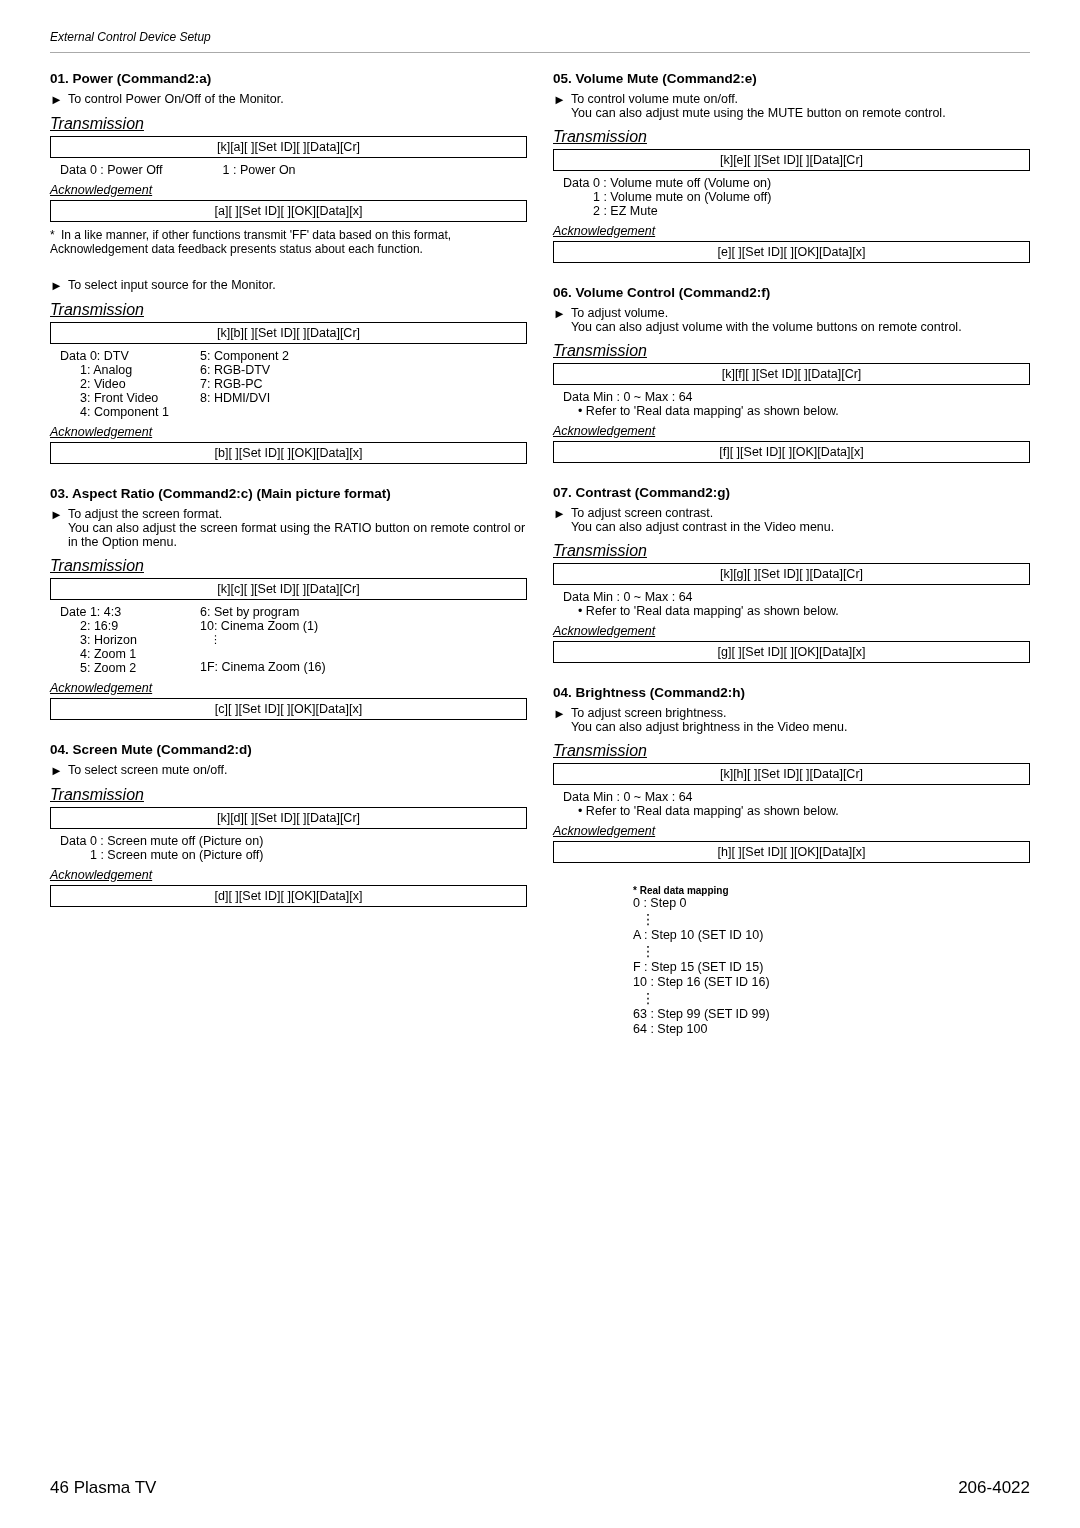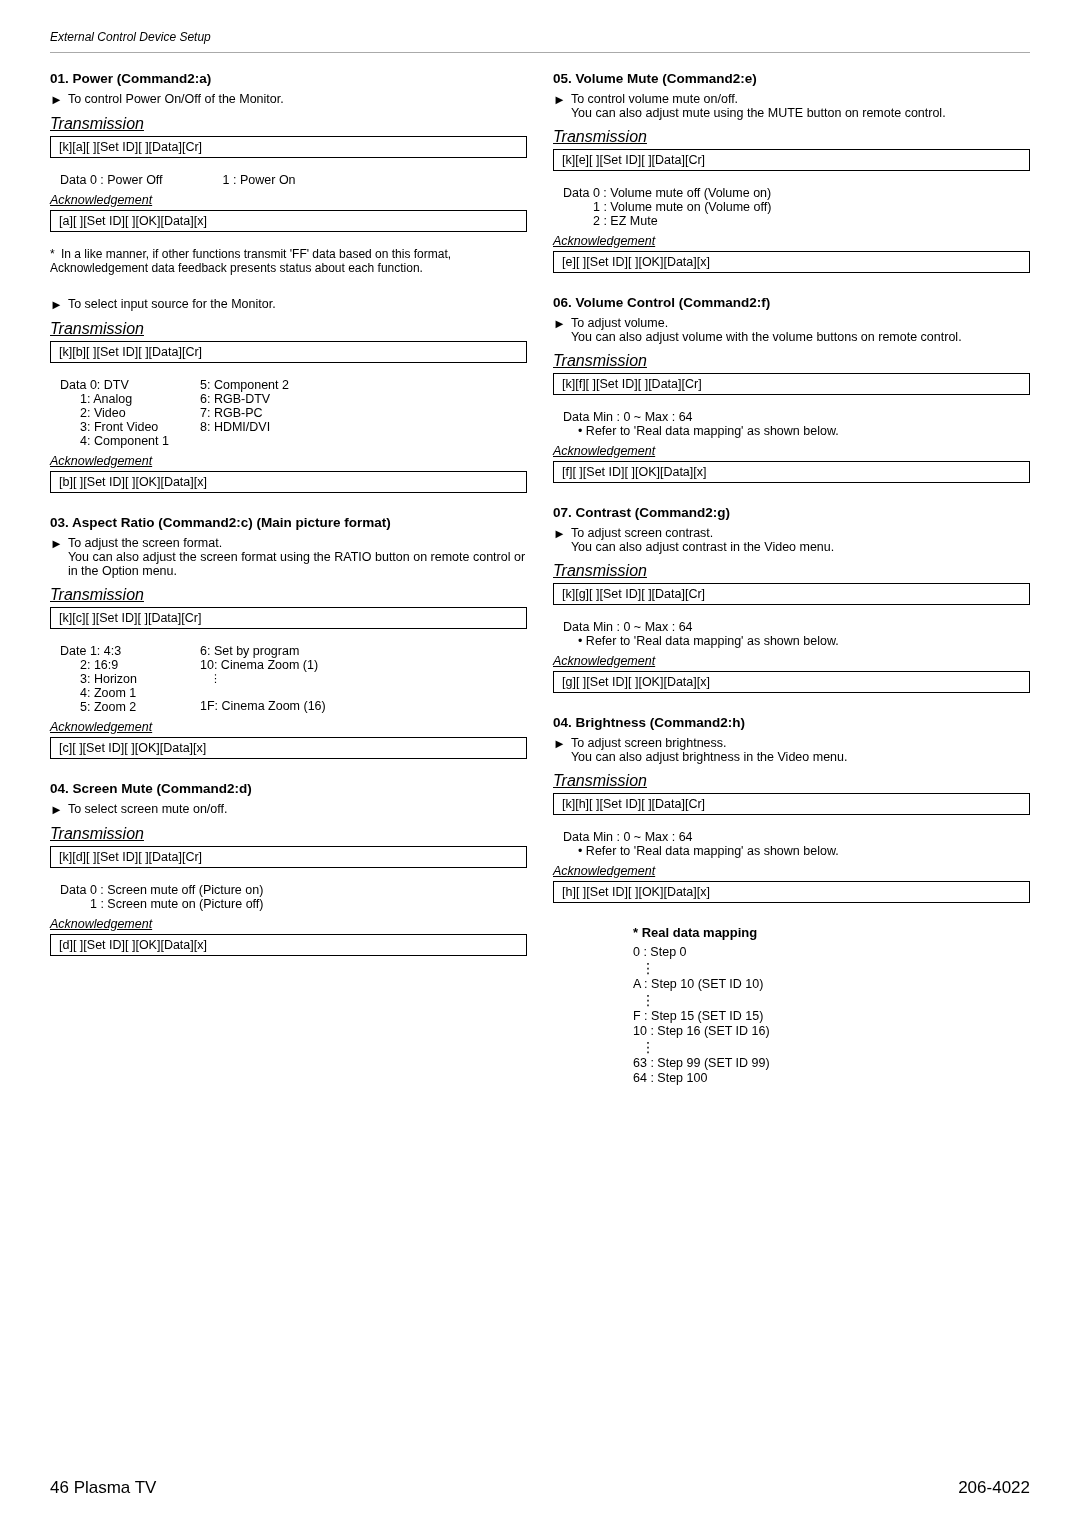--- a/index.html
+++ b/index.html
@@ -57,23 +57,24 @@
       text-decoration: underline;
       font-size: 16px;
       margin-top: 8px;
       margin-bottom: 3px;
     }
     .code-box-full {
       border: 1px solid #000;
       padding: 3px 8px;
       font-size: 12.5px;
       display: block;
-      margin-bottom: 15px;
+      margin-bottom: 5px;
       background: #fff;
       font-family: Arial, sans-serif;
+      text-align: center;
     }
     .ack-label {
       font-style: italic;
       text-decoration: underline;
       font-size: 12.5px;
       margin-top: 6px;
       margin-bottom: 3px;
     }
     .data-list {
       font-size: 12.5px;
@@ -92,22 +93,21 @@
       margin-left: 15px;
       font-size: 12.5px;
       margin-bottom: 3px;
     }
     .real-data-mapping {
       margin-top: 10px;
       margin-left: 80px;
     }
     .real-data-title {
       font-weight: bold;
-      font-size: 13px;
-      margin-bottom: 5px;
+      font-size: 10px;
     }
     .real-data-row {
       font-size: 12.5px;
       margin-bottom: 1px;
       white-space: nowrap;
     }
     .page-footer {
       position: absolute;
       bottom: 30px;
       left: 50px;

